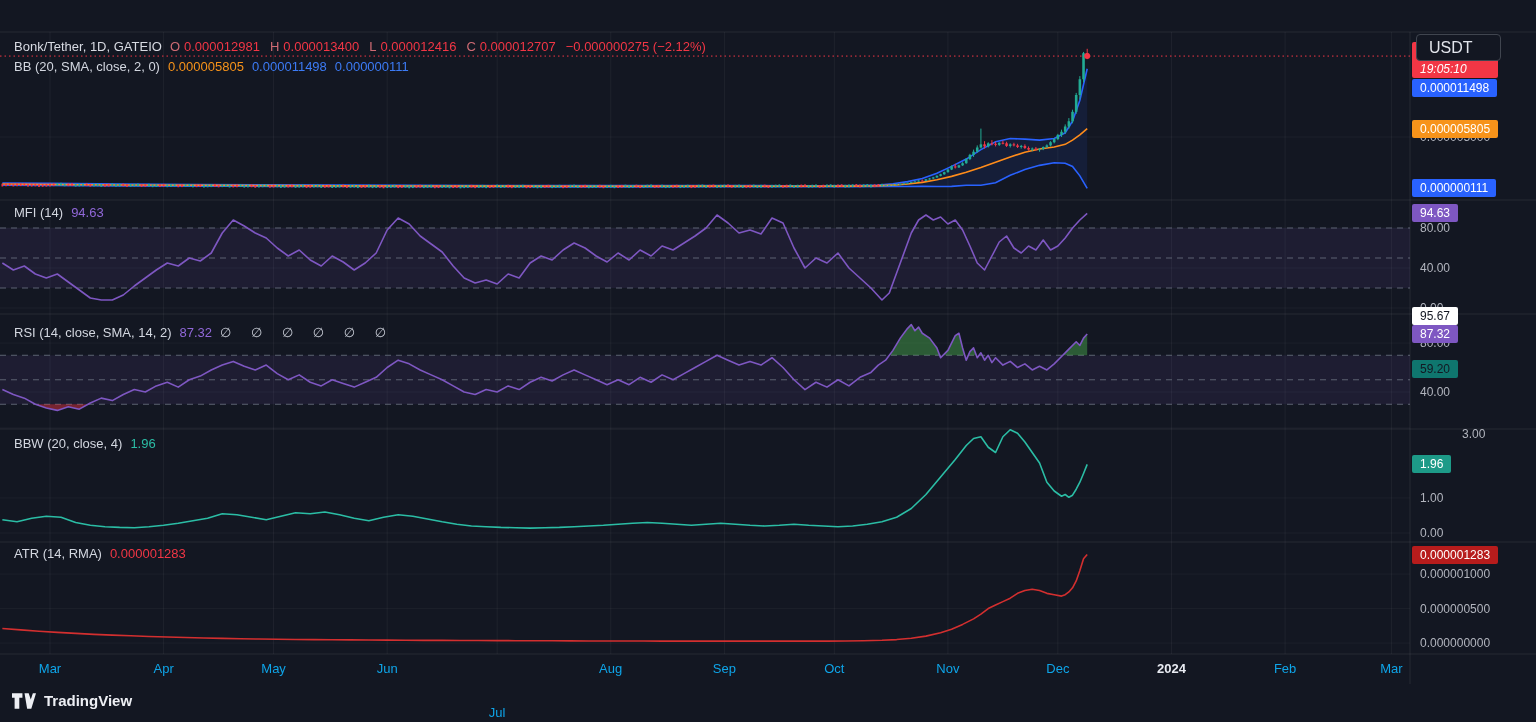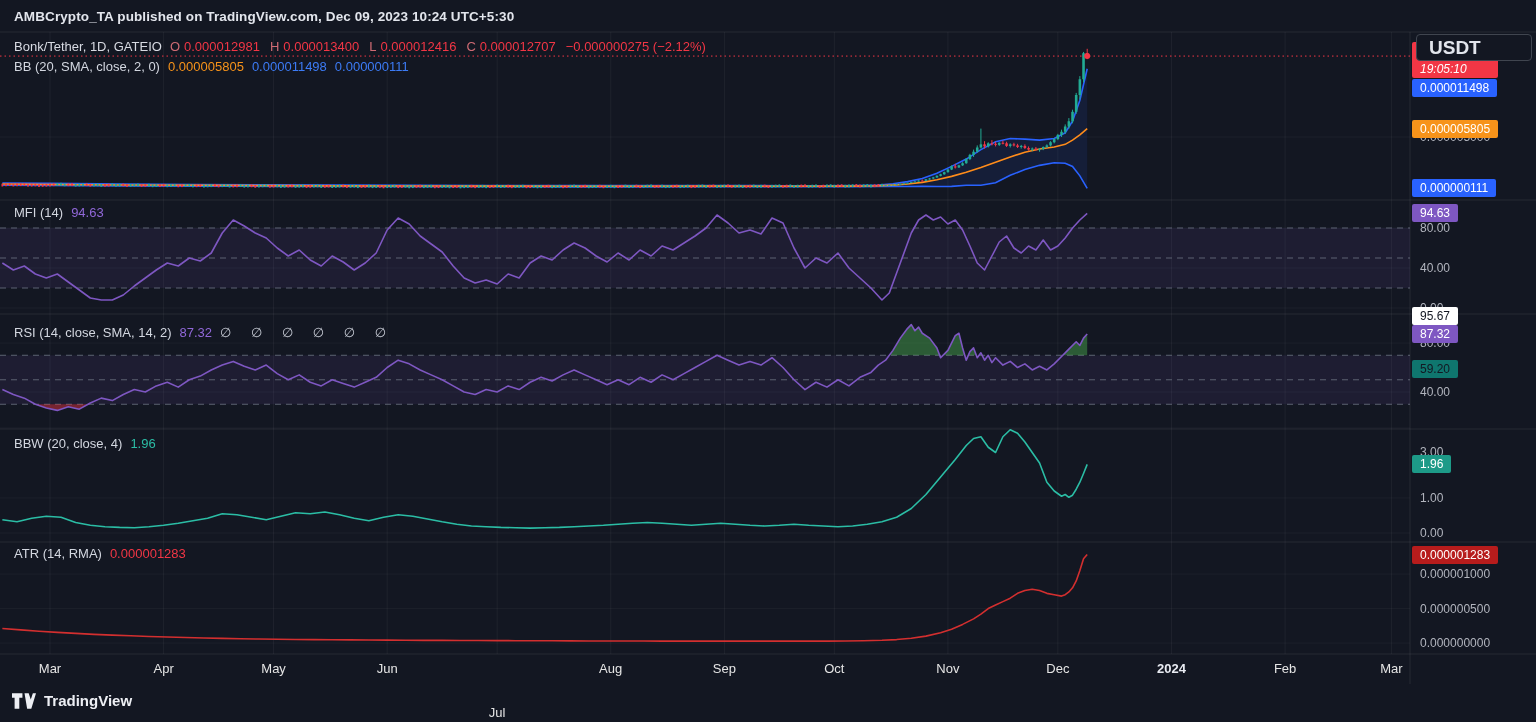--- a/index.html
+++ b/index.html
@@ -21,36 +21,33 @@
   .c-markers{color:#c3c7d1;letter-spacing:8px;}
   .ohlc{display:flex;gap:2px;justify-content:space-between;}
   .ohlc span{margin-right:4px;}
   #axis-col{position:absolute;left:1410px;top:0;width:126px;height:722px;z-index:5;}
   .tick{position:absolute;left:10px;height:16px;line-height:16px;color:#b2b5be;font-size:12px;z-index:1;white-space:nowrap;}
   .axis-badge{position:absolute;left:2px;height:18px;line-height:18px;padding:0 8px;border-radius:2px;
               font-size:12px;z-index:3;white-space:nowrap;}
   .close-badge{position:absolute;left:2px;top:42px;height:36px;background:#f23645;color:#fff;border-radius:2px;
                z-index:2;font-size:12px;padding:0 8px;display:flex;flex-direction:column;justify-content:center;gap:0;}
   .close-badge div{height:18px;line-height:18px;font-style:italic;}
-  .usdt-btn{position:absolute;left:6px;top:34px;width:116px;height:27px;border:1px solid #40454f;border-radius:4px;
-            background:#131722;color:#e2e5ec;font-size:19px;display:flex;align-items:center;
-            padding-left:12px;box-sizing:border-box;z-index:9;cursor:pointer;font-weight:bold;}
+  .usdt-btn{position:absolute;left:6px;top:34px;width:85px;height:27px;border:1px solid #40454f;border-radius:4px;
+            background:#131722;color:#e2e5ec;font-size:16px;display:flex;align-items:center;
+            padding-left:12px;box-sizing:border-box;z-index:9;cursor:pointer;}
   #time-axis{position:absolute;left:0;top:654px;width:1410px;height:30px;z-index:4;}
-  .month{position:absolute;top:7px;transform:translateX(-50%);color:#e5e5e5;font-size:13px;}
+  .month{position:absolute;top:7px;transform:translateX(-50%);color:#0ea5e9;font-size:13px;}
   .month.year{color:#e8ebf2;font-weight:700;}
   .footer{position:absolute;left:12px;top:692px;display:flex;align-items:center;gap:8px;z-index:6;}
   .brand{color:#edeff4;font-size:15px;font-weight:600;}
 </style>
 </head>
 <body>
 
 <div id="app">
-  <div class="header">
-    <span>AMBCrypto_TA published on TradingView.com, Dec 09, 2023 10:24 UTC+5:30</span>
-  </div>
 
   <svg id="chart" width="1536" height="722">
       <defs>
         <clipPath id="clip-price">
           <rect x="0" y="32" width="1410" height="168"></rect>
         </clipPath>
         <clipPath id="clip-mfi">
           <rect x="0" y="200" width="1410" height="114"></rect>
         </clipPath>
         <clipPath id="clip-rsi">
@@ -527,21 +524,21 @@
       <div class="axis-badge" style="background: rgb(41, 98, 255); color: rgb(255, 255, 255); top: 179.3px;">0.000000111</div>
       <div class="tick" style="top: 220px;">80.00</div>
       <div class="tick" style="top: 260px;">40.00</div>
       <div class="tick" style="top: 300px;">0.00</div>
       <div class="axis-badge" style="background: rgb(126, 87, 194); color: rgb(255, 255, 255); top: 204.4px;">94.63</div>
       <div class="tick" style="top: 335px;">80.00</div>
       <div class="tick" style="top: 384px;">40.00</div>
       <div class="axis-badge" style="background: rgb(255, 255, 255); color: rgb(19, 23, 34); top: 306.8px;">95.67</div>
       <div class="axis-badge" style="background: rgb(126, 87, 194); color: rgb(255, 255, 255); top: 325.1px;">87.32</div>
       <div class="axis-badge" style="background: #0f766e; color: rgb(19, 23, 34); top: 359.5px;">59.20</div>
-      <div class="tick" style="top: 444px;">3.00</div>
+      <div class="tick" style="top: 426px; margin-left: 42px;">3.00</div>
       <div class="tick" style="top: 490px;">1.00</div>
       <div class="tick" style="top: 525px;">0.00</div>
       <div class="axis-badge" style="background: rgb(29, 154, 136); color: rgb(255, 255, 255); top: 455.4px;">1.96</div>
       <div class="tick" style="top: 566px;">0.000001000</div>
       <div class="tick" style="top: 600.5px;">0.000000500</div>
       <div class="tick" style="top: 635px;">0.000000000</div>
       <div class="axis-badge" style="background: rgb(183, 28, 28); color: rgb(255, 255, 255); top: 545.5px;">0.000001283</div>
     </div>
 
   <div id="time-axis">

